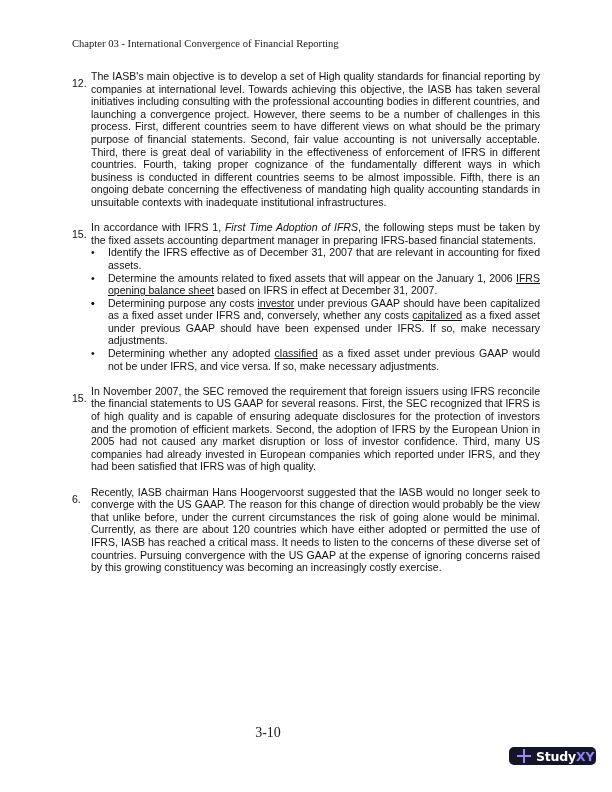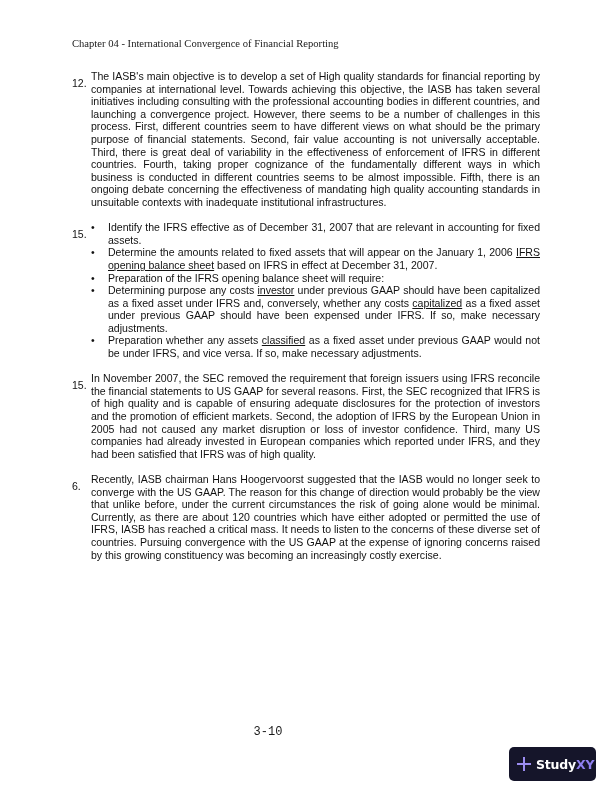--- a/index.html
+++ b/index.html
@@ -15,70 +15,70 @@
   }
   .item { position: relative; padding-left: 19px; margin-bottom: 12.6px; text-align: justify; }
   .item .num { position: absolute; left: 0; top: 7px; }
   .item p { margin: 0; text-align: justify; }
   ul.bullets { list-style: none; margin: 0; padding: 0; }
   ul.bullets li { position: relative; padding-left: 17px; text-align: justify; }
   ul.bullets li .dot { position: absolute; left: 0; top: 0; }
   .u { text-decoration: underline; }
   .footer {
     position: absolute; left: 0; width: 536px; top: 725px; text-align: center;
-    font-family: Liberation Mono, monospace; font-size: 12px; color: #1a1a1a;
+    font-family: Liberation Serif, serif; font-size: 14px; color: #1a1a1a;
   }
   .badge {
-    position: absolute; left: 509px; top: 747px; width: 87px; height: 34px;
+    position: absolute; left: 509px; top: 747px; width: 87px; height: 18px;
     background: #15152a; border-radius: 5px; display: flex; align-items: center;
     box-sizing: border-box; padding-left: 8px;
   }
   .badge .plus { width: 14px; height: 14px; position: relative; margin-right: 5px; }
   .badge .plus:before, .badge .plus:after {
     content: ""; position: absolute; background: #9b8cf0;
   }
   .badge .plus:before { left: 6px; top: 0; width: 2px; height: 14px; }
   .badge .plus:after { left: 0; top: 6px; width: 14px; height: 2px; }
   .badge .brand { font-family: "DejaVu Sans", sans-serif; font-weight: bold; font-size: 12.5px; color: #ffffff; letter-spacing: -0.2px; }
   .badge .brand .xy { color: #8f7ff0; }
 </style>
 </head>
 <body>
 
-<div class="header">Chapter 04 - International Convergence of Financial Reporting</div>
+<div class="header">Chapter 03 - International Convergence of Financial Reporting</div>
 
 <div class="content">
 
   <div class="item">
     <span class="num">12.</span>
     <p>The IASB's main objective is to develop a set of High quality standards for financial reporting by companies at international level. Towards achieving this objective, the IASB has taken several initiatives including consulting with the professional accounting bodies in different countries, and launching a convergence project. However, there seems to be a number of challenges in this process. First, different countries seem to have different views on what should be the primary purpose of financial statements. Second, fair value accounting is not universally acceptable. Third, there is great deal of variability in the effectiveness of enforcement of IFRS in different countries. Fourth, taking proper cognizance of the fundamentally different ways in which business is conducted in different countries seems to be almost impossible. Fifth, there is an ongoing debate concerning the effectiveness of mandating high quality accounting standards in unsuitable contexts with inadequate institutional infrastructures.</p>
   </div>
 
   <div class="item">
     <span class="num">15.</span>
+    <p><span>In accordance with IFRS 1, </span><em>First Time Adoption of IFRS</em><span>, the following steps must be taken by the fixed assets accounting department manager in preparing IFRS-based financial statements.</span></p>
     <ul class="bullets">
       <li>
         <span class="dot">•</span>
         <span>Identify the IFRS effective as of December 31, 2007 that are relevant in accounting for fixed assets.</span>
       </li>
       <li>
         <span class="dot">•</span>
         <span>Determine the amounts related to fixed assets that will appear on the January 1, 2006 </span><span class="u">IFRS opening balance sheet</span><span> based on IFRS in effect at December 31, 2007.</span>
       </li>
       <li>
         <span class="dot">•</span>
-        <span>Preparation of the IFRS opening balance sheet will require:</span>
       </li>
       <li>
         <span class="dot">•</span>
         <span>Determining purpose any costs </span><span class="u">investor</span><span> under previous GAAP should have been capitalized as a fixed asset under IFRS and, conversely, whether any costs </span><span class="u">capitalized</span><span> as a fixed asset under previous GAAP should have been expensed under IFRS.  If so, make necessary adjustments.</span>
       </li>
       <li>
         <span class="dot">•</span>
-        <span>Preparation whether any assets </span><span class="u">classified</span><span> as a fixed asset under previous GAAP would not be under IFRS, and vice versa.  If so, make necessary adjustments.</span>
+        <span>Determining whether any adopted </span><span class="u">classified</span><span> as a fixed asset under previous GAAP would not be under IFRS, and vice versa.  If so, make necessary adjustments.</span>
       </li>
     </ul>
   </div>
 
 
   <div class="item">
     <span class="num">15.</span>
     <p>In November 2007, the SEC removed the requirement that foreign issuers using IFRS reconcile the financial statements to US GAAP for several reasons. First, the SEC recognized that IFRS is of high quality and is capable of ensuring adequate disclosures for the protection of investors and the promotion of efficient markets. Second, the adoption of IFRS by the European Union in 2005 had not caused any market disruption or loss of investor confidence. Third, many US companies had already invested in European companies which reported under IFRS, and they had been satisfied that IFRS was of high quality.</p>
   </div>
 

